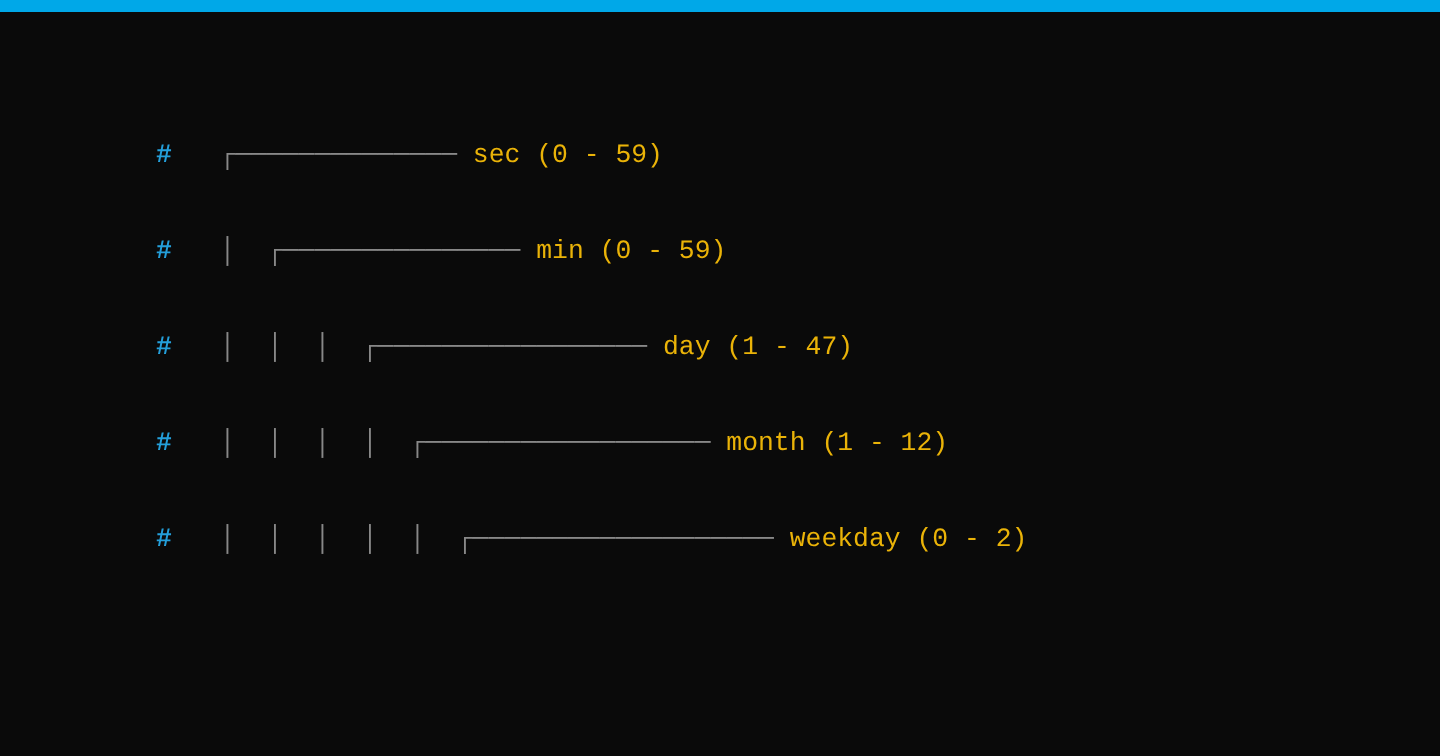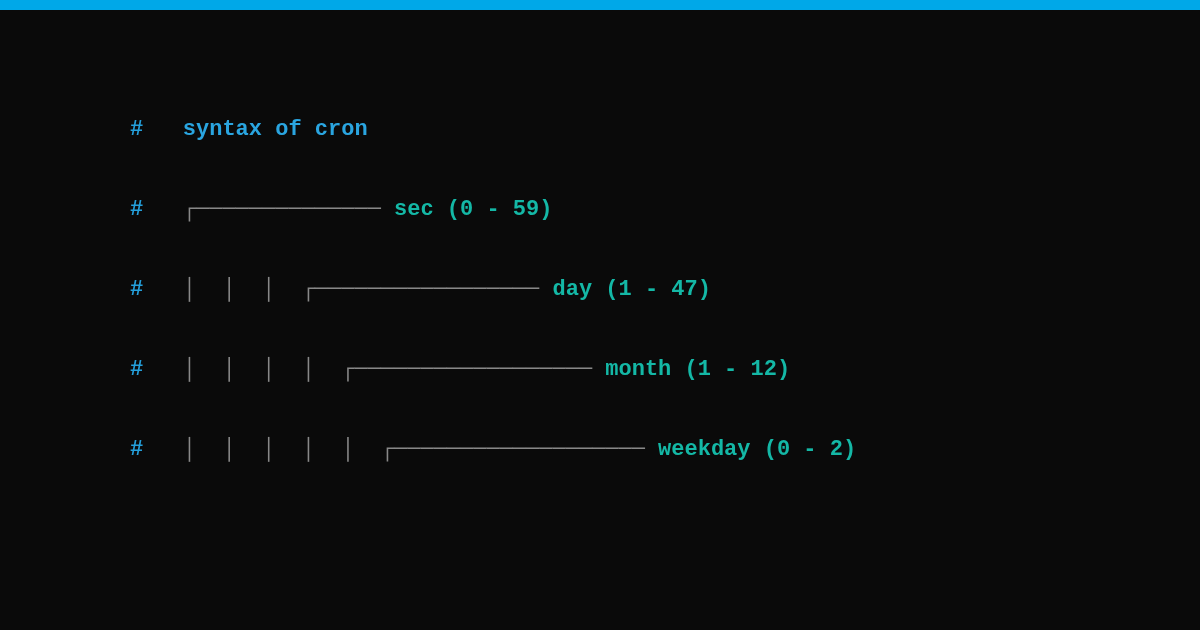--- a/index.html
+++ b/index.html
@@ -16,32 +16,32 @@
     height: 10px;
     background: #00a8e8;
   }
   .content {
     padding: 60px 0 0 130px;
     white-space: pre;
     line-height: 40px;
   }
   .hash { color: #249fda; font-weight: 600; }
   .title { color: #2aa5e0; font-weight: bold; }
-  .label { color: #14b8a6; font-weight: 700; margin-top: 33px; }
+  .label { color: #eab308; font-weight: 400; margin-top: 33px; }
   .line { color: #888; }
   .row { display: block; }
 </style>
 </head>
 <body>
 
 <div class="topbar"></div>
 
 <div class="content">
-<span class="row"><span class="hash">#</span>   <span class="title">syntax of cron</span></span>
 <span class="row"><span class="hash">#</span>   <span class="line">┌────────────── </span><span class="label">sec (0 - 59)</span></span>
+<span class="row"><span class="hash">#</span>   <span class="line">│  ┌─────────────── </span><span class="label">min (0 - 59)</span></span>
 <span class="row"><span class="hash">#</span>   <span class="line">│  │  │  ┌───────────────── </span><span class="label">day (1 - 47)</span></span>
 <span class="row"><span class="hash">#</span>   <span class="line">│  │  │  │  ┌────────────────── </span><span class="label">month (1 - 12)</span></span>
 <span class="row"><span class="hash">#</span>   <span class="line">│  │  │  │  │  ┌─────────────────── </span><span class="label">weekday (0 - 2)</span></span>
 
 
 
 
 
 </div>
 

